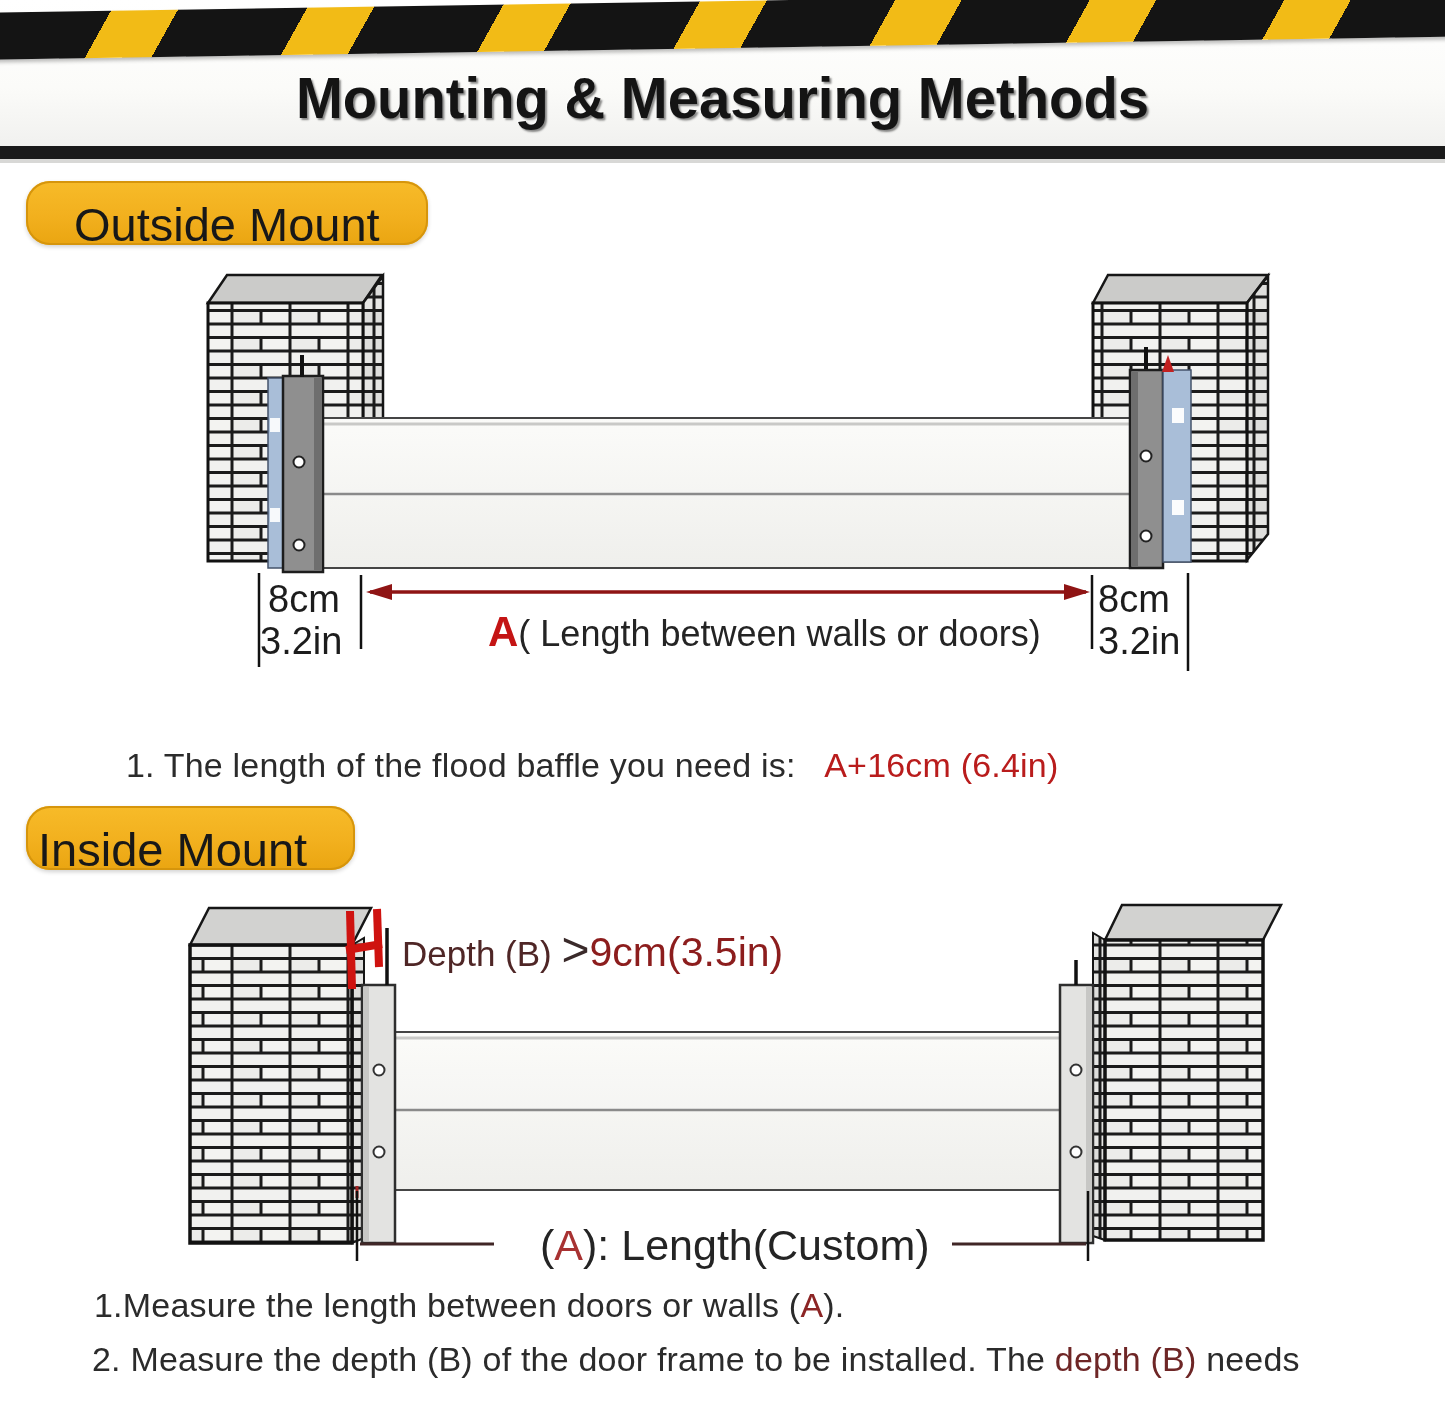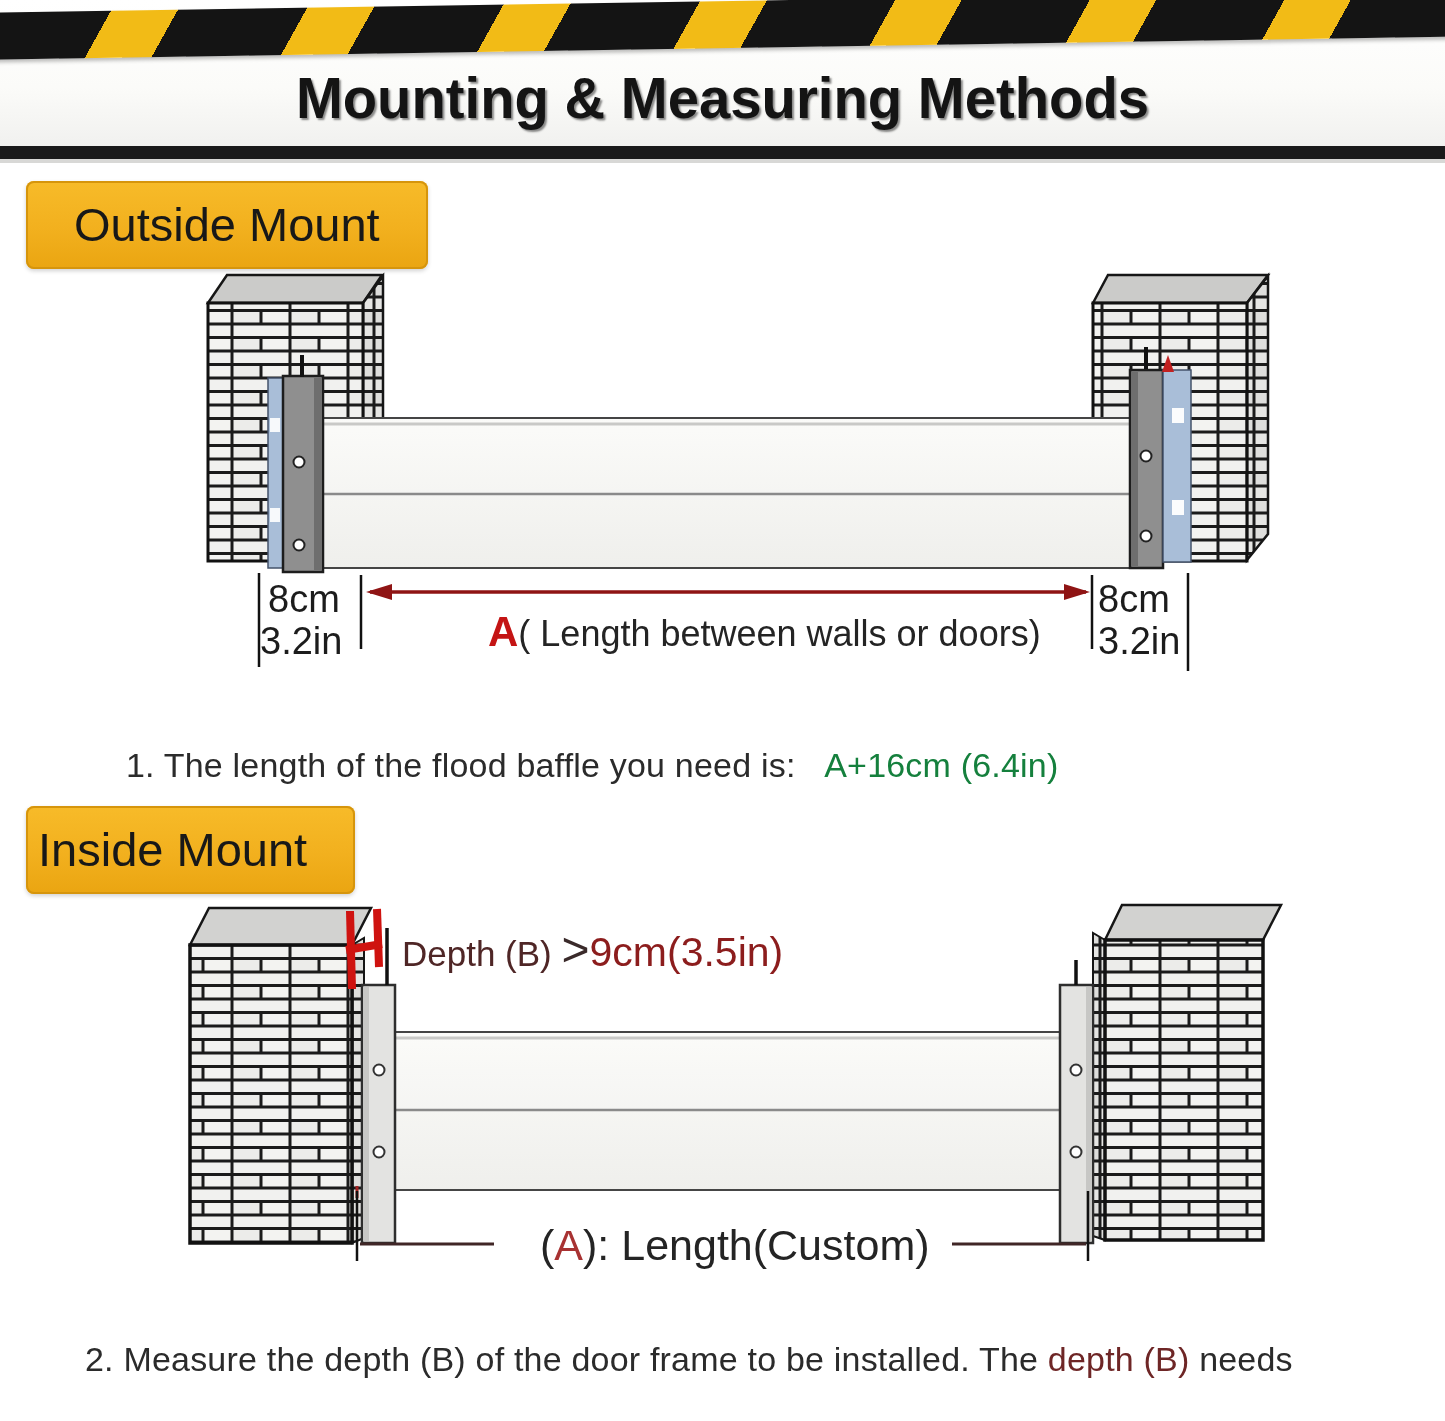--- a/index.html
+++ b/index.html
@@ -14,30 +14,30 @@
                background:repeating-linear-gradient(120deg,#141414 0 112px,#f2bb16 112px 170px);
                box-shadow:0 3px 4px rgba(0,0,0,.25);}
   .black-bar{position:absolute;top:146px;left:0;width:1445px;height:13px;background:#1a1a1a;}
   .gray-bar{position:absolute;top:159px;left:0;width:1445px;height:4px;background:#d8d8d6;}
   .banner-title{position:absolute;top:64px;left:0;width:1445px;text-align:center;
                 font-size:58px;font-weight:bold;letter-spacing:0px;color:#141414;
                 transform:scaleX(.97);
                 text-shadow:2px 2px 2px rgba(0,0,0,.45),-1px -1px 0 rgba(255,255,255,.75);}
 
   
-  .mount-badge{position:absolute;left:26px;height:88px;line-height:88px;padding:0 48px;
-               font-size:47px;color:#181818;border-radius:8px;
+  .mount-badge{position:absolute;left:26px;height:64px;line-height:88px;padding:0 48px;
+               font-size:47px;color:#181818;border-radius:24px;
                background:linear-gradient(180deg,#f7bb29 0%,#f2b01e 55%,#eaa511 100%);
                box-shadow:0 0 0 2px #d6950c inset,0 2px 4px rgba(0,0,0,.18);}
   #outside-badge{top:181px;}
   #inside-badge{top:806px;padding-left:12px;}
 
   
   .inst{position:absolute;font-size:34px;color:#2b2b2b;white-space:nowrap;letter-spacing:.2px;}
-  .red    {color:#15803d;margin-left:19px;}
+  .red    {color:#b91c1c;margin-left:19px;}
   .maroon {color:#6e2626;}
   .redA   {color:#8c2525;}
 
   svg{position:absolute;left:0;}
   svg text{font-family:"Liberation Sans","DejaVu Sans",sans-serif;}
 </style>
 </head>
 <body>
 
 <div id="page">
@@ -187,17 +187,20 @@
       <line x1="360" y1="1244" x2="494" y2="1244" stroke="#402626" stroke-width="3"></line>
       <line x1="952" y1="1244" x2="1086" y2="1244" stroke="#402626" stroke-width="3"></line>
       <line x1="1088" y1="1191" x2="1088" y2="1261" stroke="#111111" stroke-width="2.5"></line>
     </g>
 
     <text x="540" y="1260" font-size="43">
       <tspan fill="#242424">(</tspan><tspan fill="#a83232">A</tspan><tspan fill="#242424">): Length(Custom)</tspan>
     </text>
   </svg>
 
-  <div class="inst" style="left:85px;top:1340px">
+  <div class="inst" style="left:94px;top:1286px">
+    <span>1.Measure the length between doors or walls (</span><span class="redA">A</span><span>).</span>
+  </div>
+  <div class="inst" style="left:92px;top:1340px">
     <span>2. Measure the depth (B) of the door frame to be installed. The </span><span class="maroon">depth (B)</span><span> needs</span>
   </div>
 
 </div>
 
 </body></html>

